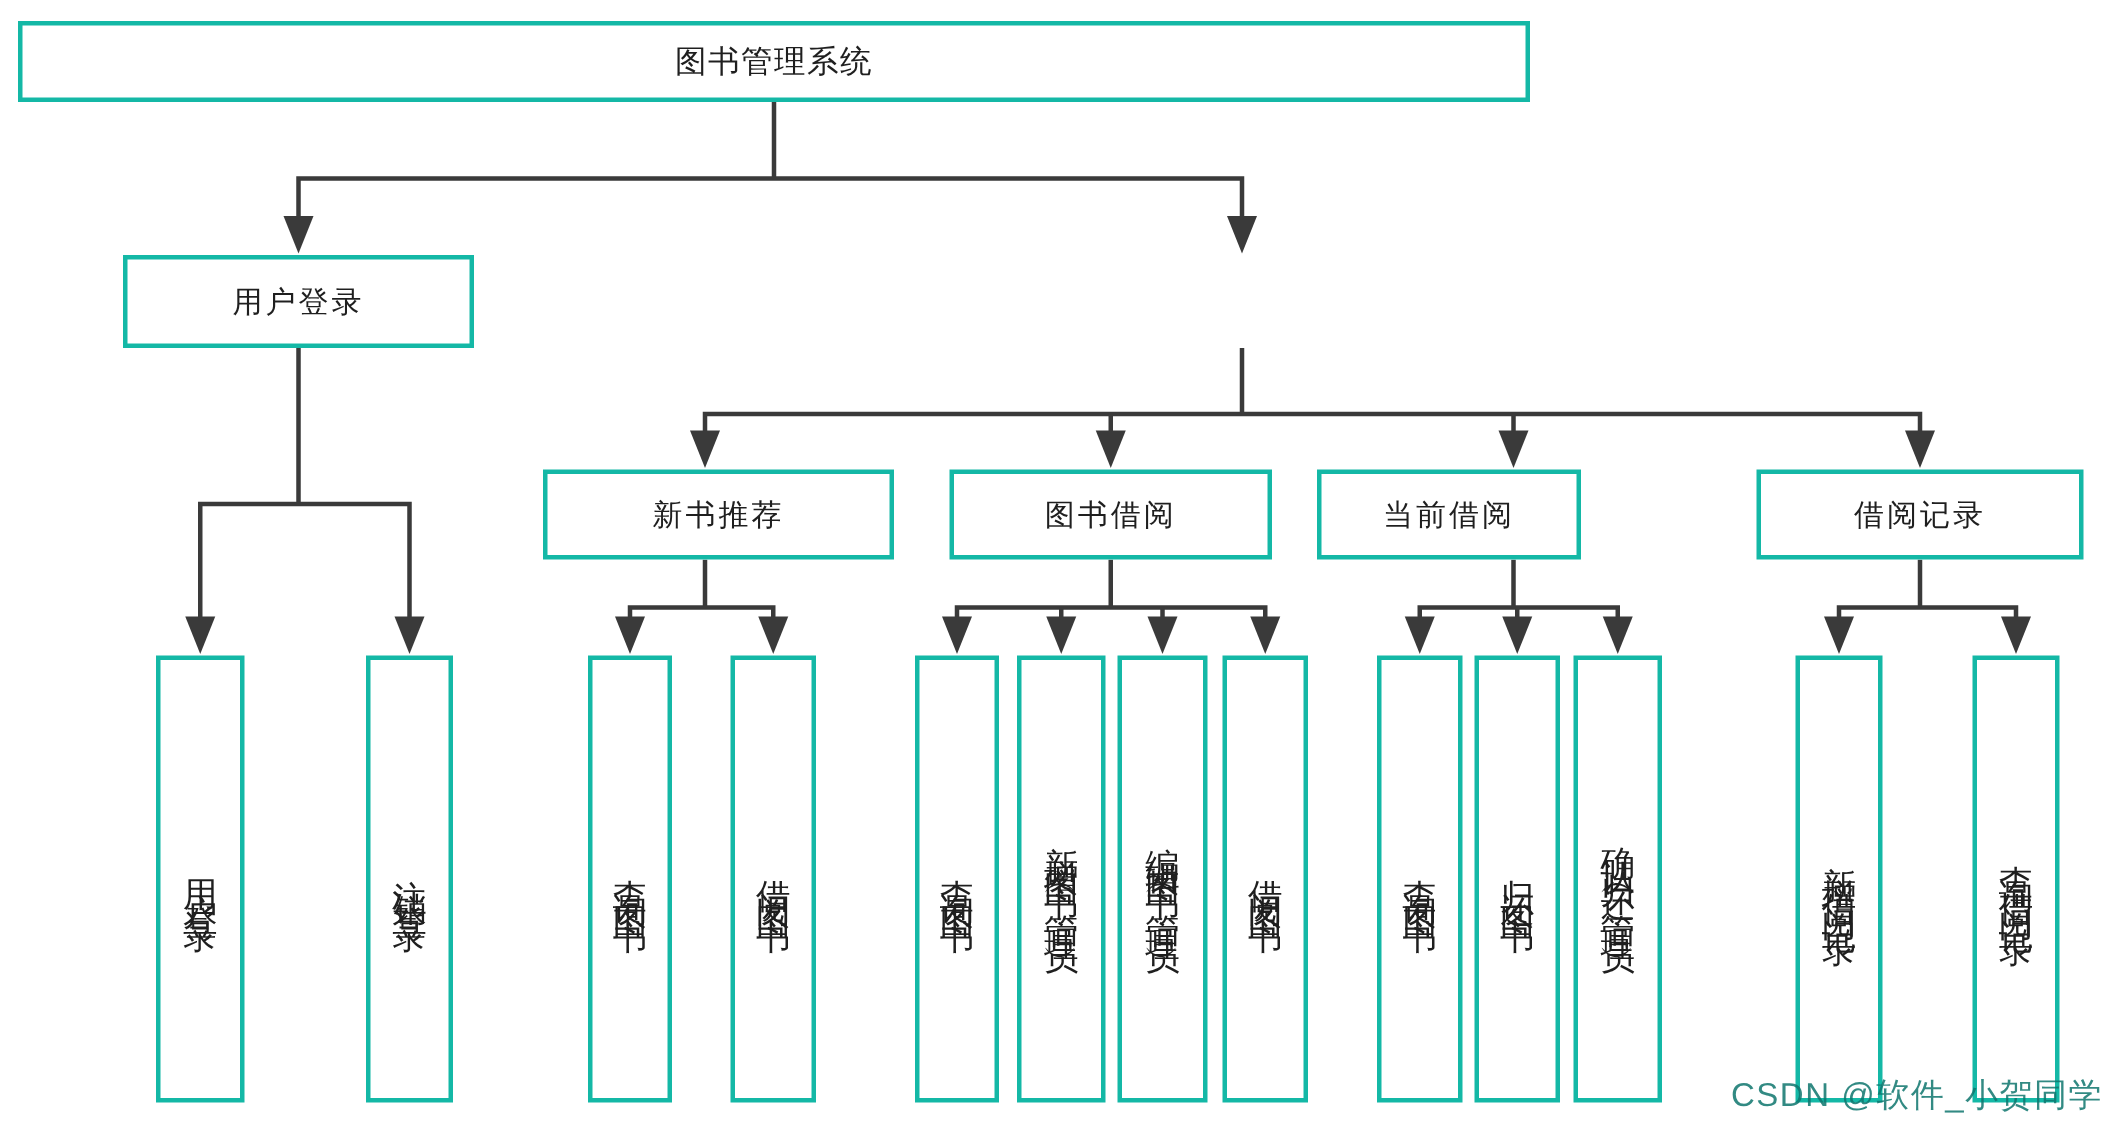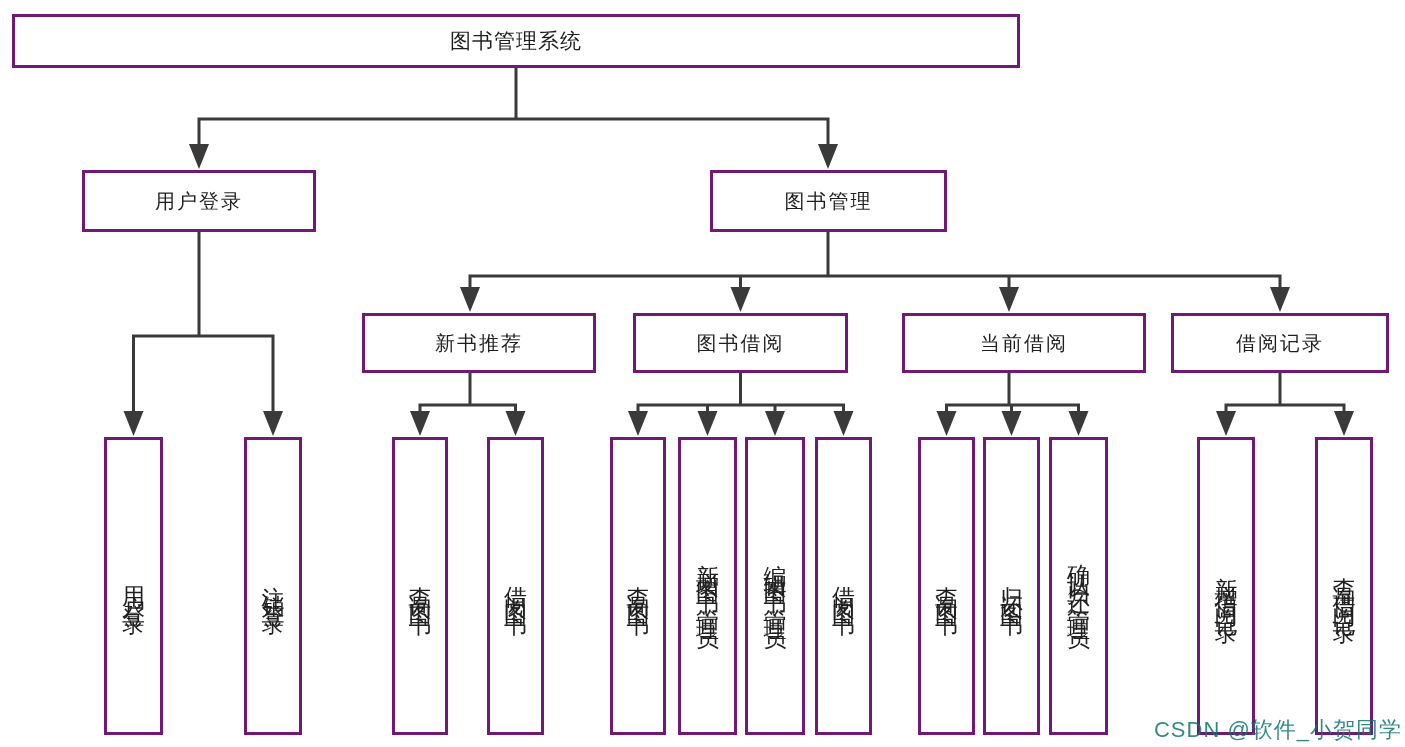--- a/index.html
+++ b/index.html
@@ -4,21 +4,21 @@
 <style>
   html,body{margin:0;padding:0;background:#fff;}
   #canvas{
     position:relative;width:1405px;height:747px;background:#fff;overflow:hidden;
     font-family:"Liberation Sans","DejaVu Sans",sans-serif;color:#1f1f1f;
   }
   .connectors{position:absolute;left:0;top:0;z-index:1;}
   .cline{stroke:#3a3a3a;stroke-width:3;fill:none;}
   .chead{fill:#3a3a3a;stroke:none;}
   .box{
-    position:absolute;box-sizing:border-box;border:3px solid #701a75;background:#fff;
+    position:absolute;box-sizing:border-box;border:3px solid #14b8a6;background:#fff;
     display:flex;align-items:center;justify-content:center;z-index:2;
   }
   .hlabel{font-size:20px;letter-spacing:2px;white-space:nowrap;}
   .root-label{font-size:21px;letter-spacing:1px;}
   .leaf{top:437px;height:298px;}
   .vtext{
     writing-mode:vertical-rl;text-orientation:mixed;
     font-size:23px;letter-spacing:9px;line-height:1;white-space:nowrap;
   }
   .watermark{
@@ -74,31 +74,28 @@
     </g>
   </svg>
 
   <div class="box" style="left:12px;top:14px;width:1008px;height:54px">
     <span class="hlabel root-label">图书管理系统</span>
   </div>
 
   <div class="box" style="left:82px;top:170px;width:234px;height:62px">
     <span class="hlabel">用户登录</span>
   </div>
-  <div class="box" style="left:710px;top:170px;width:237px;height:62px">
-    <span class="hlabel">图书管理</span>
-  </div>
 
   <div class="box" style="left:362px;top:313px;width:234px;height:60px">
     <span class="hlabel">新书推荐</span>
   </div>
   <div class="box" style="left:633px;top:313px;width:215px;height:60px">
     <span class="hlabel">图书借阅</span>
   </div>
-  <div class="box" style="left:902px;top:313px;width:244px;height:60px">
+  <div class="box" style="left:878px;top:313px;width:176px;height:60px">
     <span class="hlabel">当前借阅</span>
   </div>
   <div class="box" style="left:1171px;top:313px;width:218px;height:60px">
     <span class="hlabel">借阅记录</span>
   </div>
 
   <div class="box leaf" style="left:104px;width:59px">
     <span class="vtext">用户登录</span>
   </div>
   <div class="box leaf" style="left:244px;width:58px">

